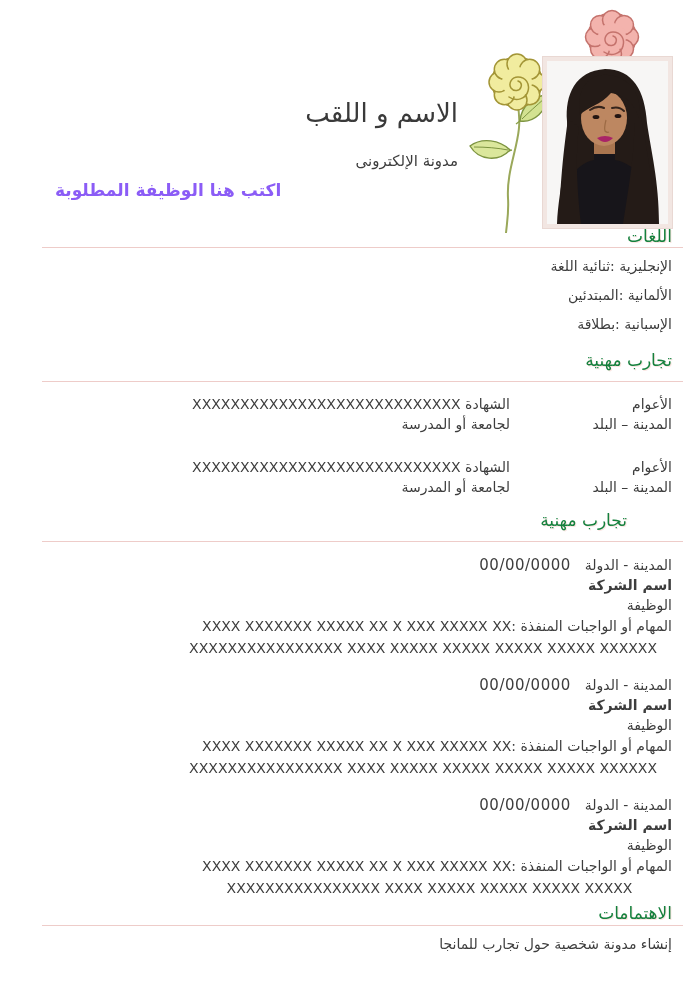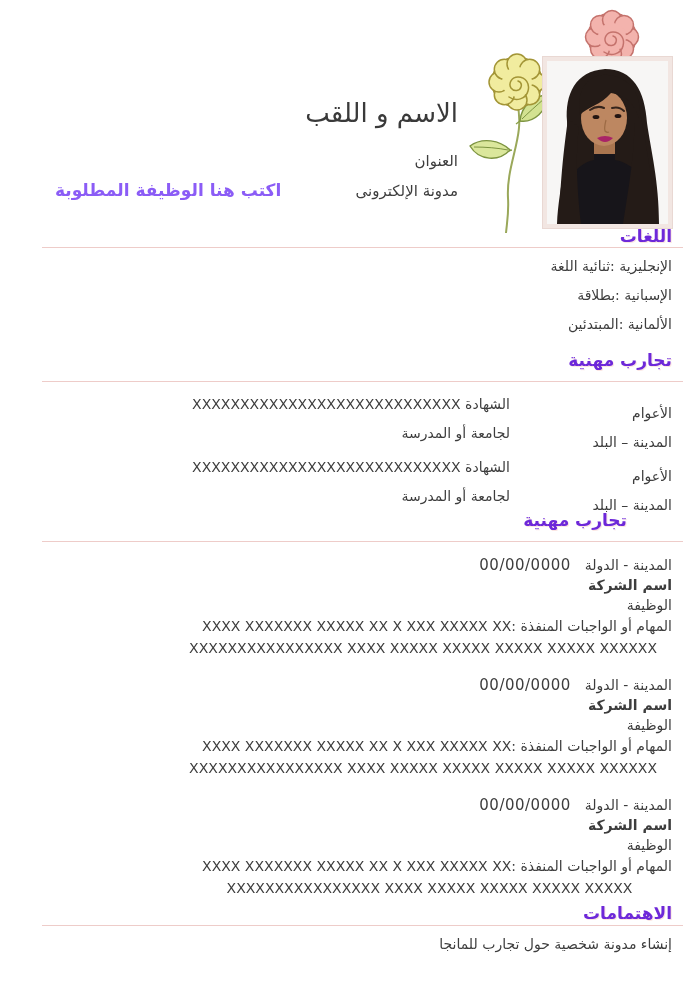--- a/index.html
+++ b/index.html
@@ -32,42 +32,42 @@
     font-size:15px;line-height:30px;text-align:right;color:#3d3d3d;
   }
   .job-target{
     position:absolute;top:180px;left:55px;
     font-size:17px;font-weight:bold;color:#8b5cf6;
     white-space:nowrap;
   }
   
   .sec-title{
     position:absolute;right:28px;
-    font-size:17px;font-weight:bold;
-    color:#6d28d9;
+    font-size:17px;font-weight:normal;
+    color:#15803d;
     text-shadow:1px 1px 0 #fbe5e2;
     white-space:nowrap;
   }
   .divider{
     position:absolute;left:42px;right:17px;height:0;
     border-top:1.5px solid #eeccc9;
   }
   .t-languages{top:226px;}
   .d1{top:247px;}
   .lang-list{
     position:absolute;top:252px;right:28px;
     font-size:14px;line-height:29px;text-align:right;
   }
   .t-edu{top:350px;}
   .d2{top:381px;}
   .edu{position:absolute;right:28px;font-size:14px;line-height:20px;}
   .edu.e0{top:394px;}
   .edu.e1{top:457px;}
   .edu-row{display:flex;}
-  .edu-cell-r{width:162px;white-space:nowrap;margin-top:9px;}
+  .edu-cell-r{width:162px;white-space:nowrap;}
   .edu-cell-l{white-space:nowrap;text-align:right;}
   .t-exp{top:510px;right:73px;}
   .d3{top:541px;}
   .job{position:absolute;right:28px;font-size:14px;line-height:20px;text-align:right;}
   .job.j0{top:555px;}
   .job.j1{top:675px;}
   .job.j2{top:795px;}
   .job-head{display:flex;align-items:baseline;gap:14px;}
   .job-date{direction:ltr;font-size:15px;letter-spacing:0.5px;}
   .job-company{font-weight:bold;}
@@ -158,31 +158,30 @@
 
       <path d="M33,54 C28,24 46,12 61,14 C84,16 95,34 93,60 C88,42 78,34 64,32 C54,44 40,46 33,54 Z" fill="#241b17"></path>
 
       <path d="M21,58 C15,100 13,130 12,163 L34,163 C29,120 29,88 32,66 Z" fill="#241b17"></path>
       <path d="M94,56 C102,98 106,130 110,163 L76,163 C84,114 88,84 87,62 Z" fill="#241b17"></path>
     </svg>
   </div>
 
   <div class="name">الاسم و اللقب</div>
   <div class="contact">
-    <div>العنوان</div>
     <div>مدونة الإلكترونى</div>
   </div>
   <div class="job-target">اكتب هنا الوظيفة المطلوبة</div>
 
   <div class="sec-title t-languages">اللغات</div>
   <div class="divider d1"></div>
   <div class="lang-list">
     <div>الإنجليزية :ثنائية اللغة</div>
+    <div>الألمانية :المبتدئين</div>
     <div>الإسبانية :بطلاقة</div>
-    <div>الألمانية :المبتدئين</div>
   </div>
 
   <div class="sec-title t-edu">تجارب مهنية</div>
   <div class="divider d2"></div>
 
   <div class="edu e0">
     <div class="edu-row">
       <div class="edu-cell-r">الأعوام</div>
       <div class="edu-cell-l">الشهادة XXXXXXXXXXXXXXXXXXXXXXXXXXXX</div>
     </div>

